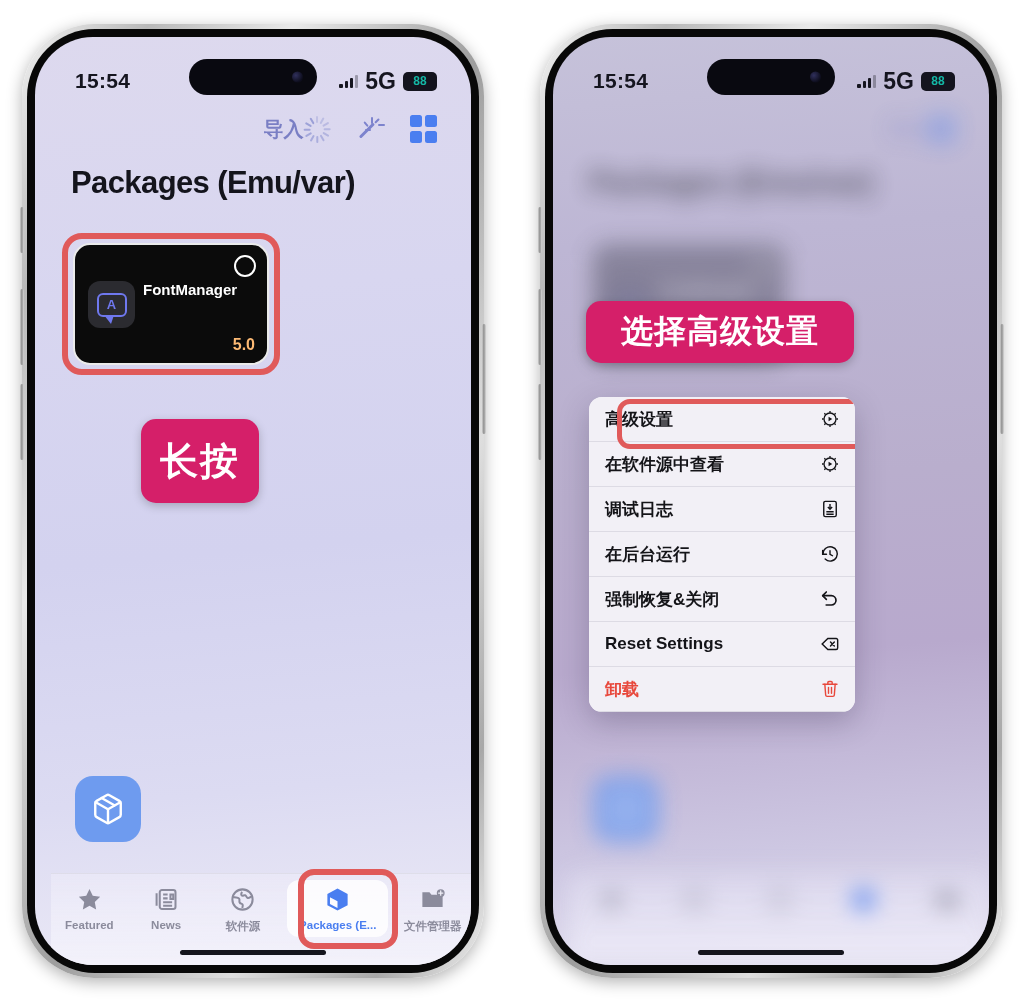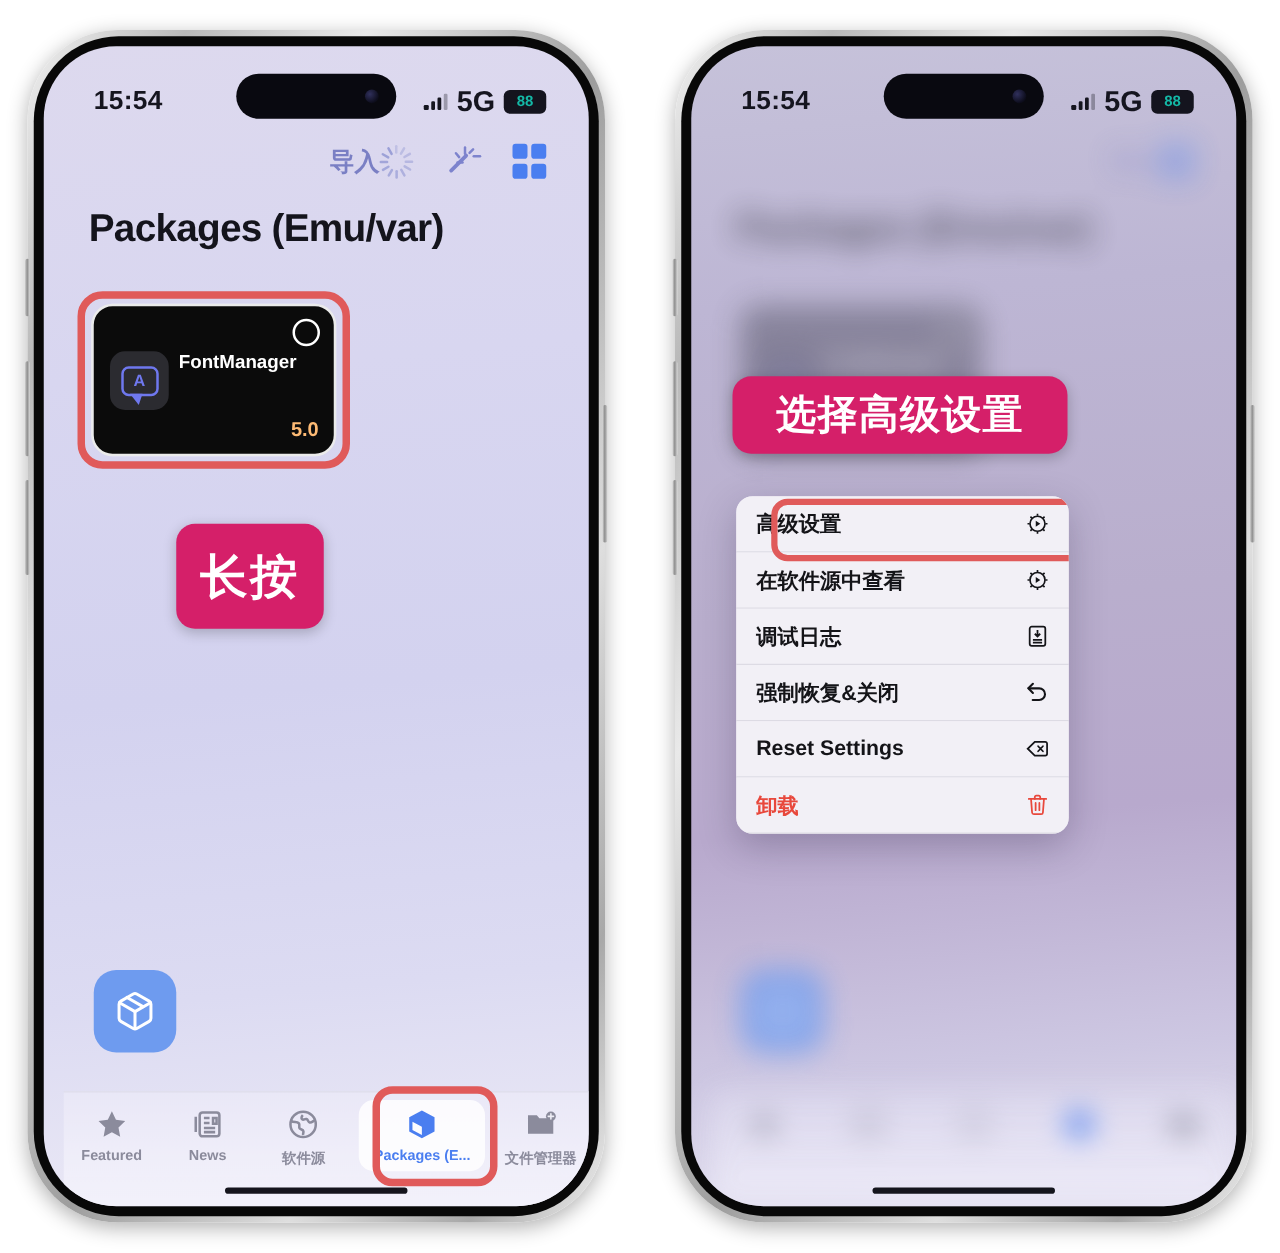--- a/index.html
+++ b/index.html
@@ -478,20 +478,30 @@
           <div class="txt">调试日志</div>
           <div class="ic">
             <svg viewBox="0 0 24 24" fill="none" stroke="currentColor" stroke-width="1.7">
                 <rect x="4.5" y="2.8" width="15" height="18.4" rx="2"></rect>
                 <path d="M12 6v6M9.4 9.6L12 12.2l2.6-2.6"></path>
                 <path d="M7.6 15.4h8.8M7.6 18.2h8.8"></path>
               </svg>
           </div>
         </div>
         <div class="ctx-item">
+          <div class="txt">在后台运行</div>
+          <div class="ic">
+            <svg viewBox="0 0 24 24" fill="none" stroke="currentColor" stroke-width="1.7" stroke-linecap="round">
+                <path d="M3.6 12a8.6 8.6 0 1 1 2.6 6.1"></path>
+                <path d="M3.2 7.6v4.6h4.6"></path>
+                <path d="M12 8v4.3l3 1.8"></path>
+              </svg>
+          </div>
+        </div>
+        <div class="ctx-item">
           <div class="txt">强制恢复&amp;关闭</div>
           <div class="ic">
             <svg viewBox="0 0 24 24" fill="none" stroke="currentColor" stroke-width="2" stroke-linecap="round" stroke-linejoin="round">
                 <path d="M3.4 8h10.2a5.6 5.6 0 0 1 0 11.2H7.4"></path>
                 <path d="M7.6 3.6L3.2 8l4.4 4.4"></path>
               </svg>
           </div>
         </div>
         <div class="ctx-item">
           <div class="txt">Reset Settings</div>

